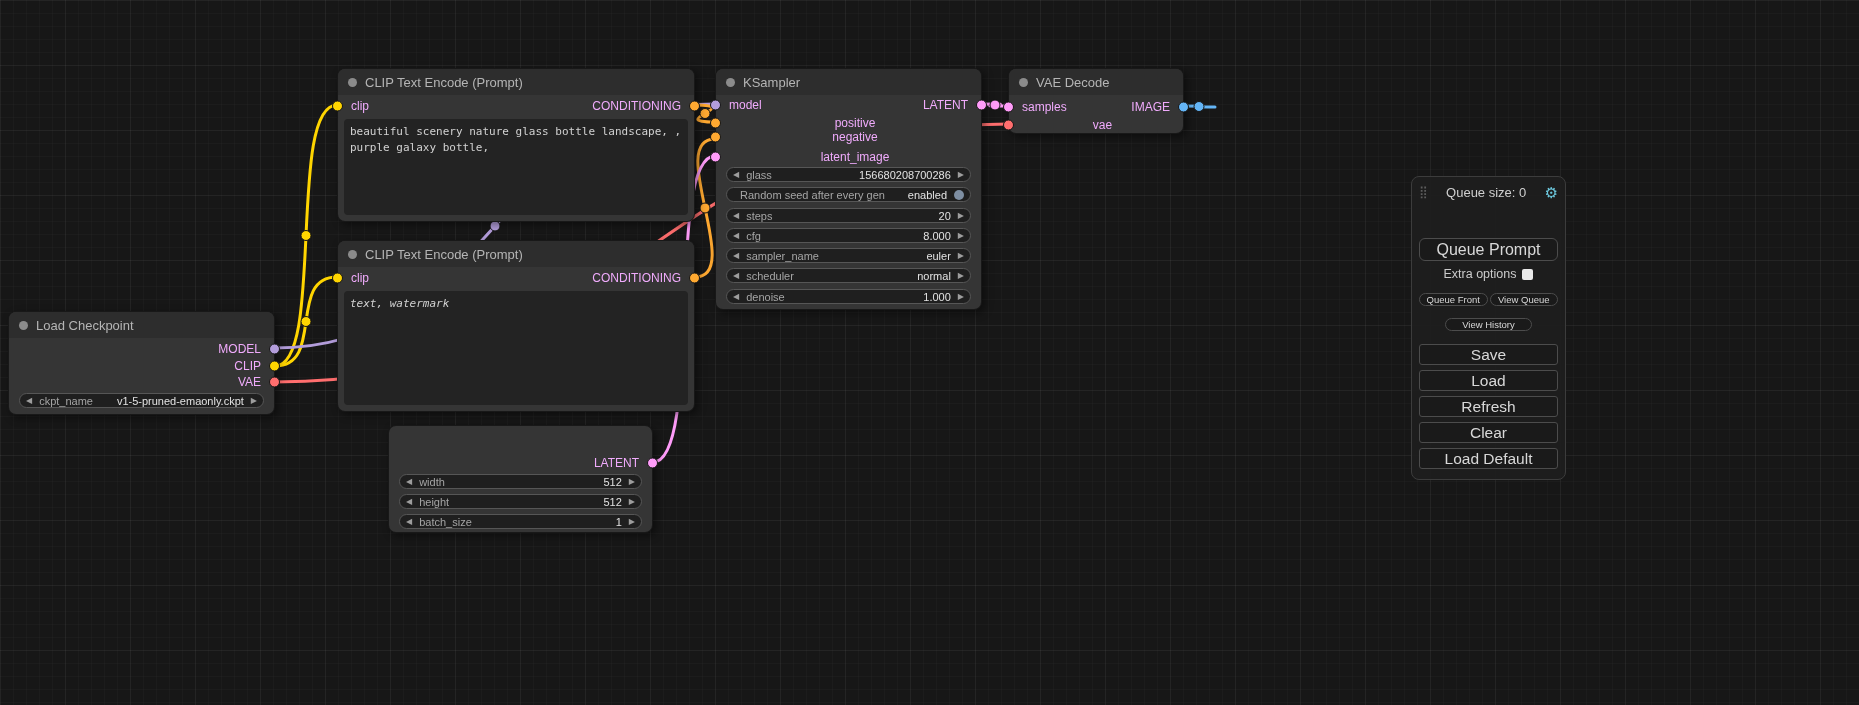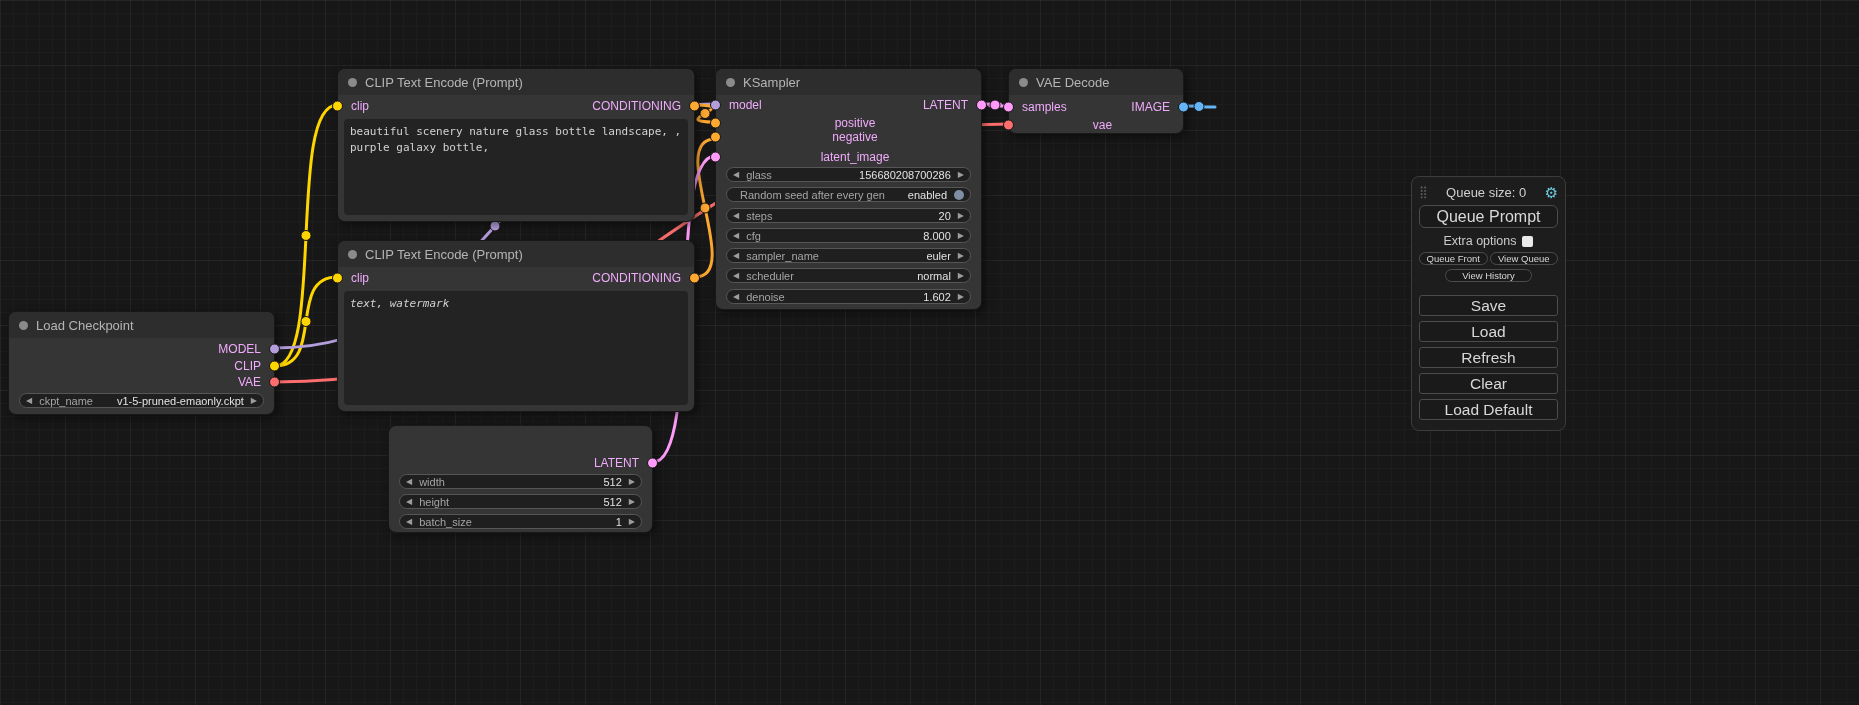--- a/index.html
+++ b/index.html
@@ -79,29 +79,29 @@
   .menu-header {
     display:flex; align-items:center; justify-content:space-between;
     color:#cfcfcf; font-size:13px; height:18px; margin-bottom:4px;
   }
   .drag-dots { color:#5d5d5d; font-size:12px; cursor:grab; }
   .gear { font-size:15px; cursor:pointer; line-height:1; }
   .btn {
     background:#1a1a1a; border:1px solid #4c4c4c; border-radius:6px;
     color:#d8d8d8; font-family:inherit; cursor:pointer; padding:0;
   }
-  .btn.big    { height:23px; font-size:16px; }
+  .btn.big    { height:23px; font-size:16px;margin-top:33px; }
   .btn.action { height:21px; font-size:15.5px; border-radius:3px; margin-top:5px; }
   .btn.small  { height:13px; font-size:9.5px; border-radius:8px; flex:1; line-height:1; }
   .extra-row {
     display:flex; align-items:center; justify-content:center; gap:6px;
     color:#cbcbcb; font-size:12.5px; height:14px; margin-top:6px;
   }
   .checkbox { width:11px; height:11px; background:#e9e9e9; border-radius:2px; cursor:pointer; }
-  .small-row { display:flex; gap:2px; margin-top:4px; }
+  .small-row { display:flex; gap:2px; margin-top:12px; }
   .small-row.center { justify-content:center; }
   .small-row.center .btn.small { flex:0 0 62%; }
   .actions-gap { height:8px; }
 </style>
 </head>
 <body>
 
 <div id="canvas">
 
   <svg id="links" width="1859" height="705" viewBox="0 0 1859 705">
@@ -258,21 +258,21 @@
     </div>
     <div class="widget" style="top:199px;">
       <span class="warr">◀</span>
       <span class="wlabel">scheduler</span>
       <span class="wvalue">normal</span>
       <span class="warr">▶</span>
     </div>
     <div class="widget" style="top:220px;">
       <span class="warr">◀</span>
       <span class="wlabel">denoise</span>
-      <span class="wvalue">1.602</span>
+      <span class="wvalue">1.000</span>
       <span class="warr">▶</span>
     </div>
   </div>
 
   <div class="node" style="left:1008px; top:68px; width:176px; height:66px;">
     <div class="ntitle">
       <span class="tdot"></span>
       <span>VAE Decode</span>
     </div>
     <div class="srow" style="top:31px;">

